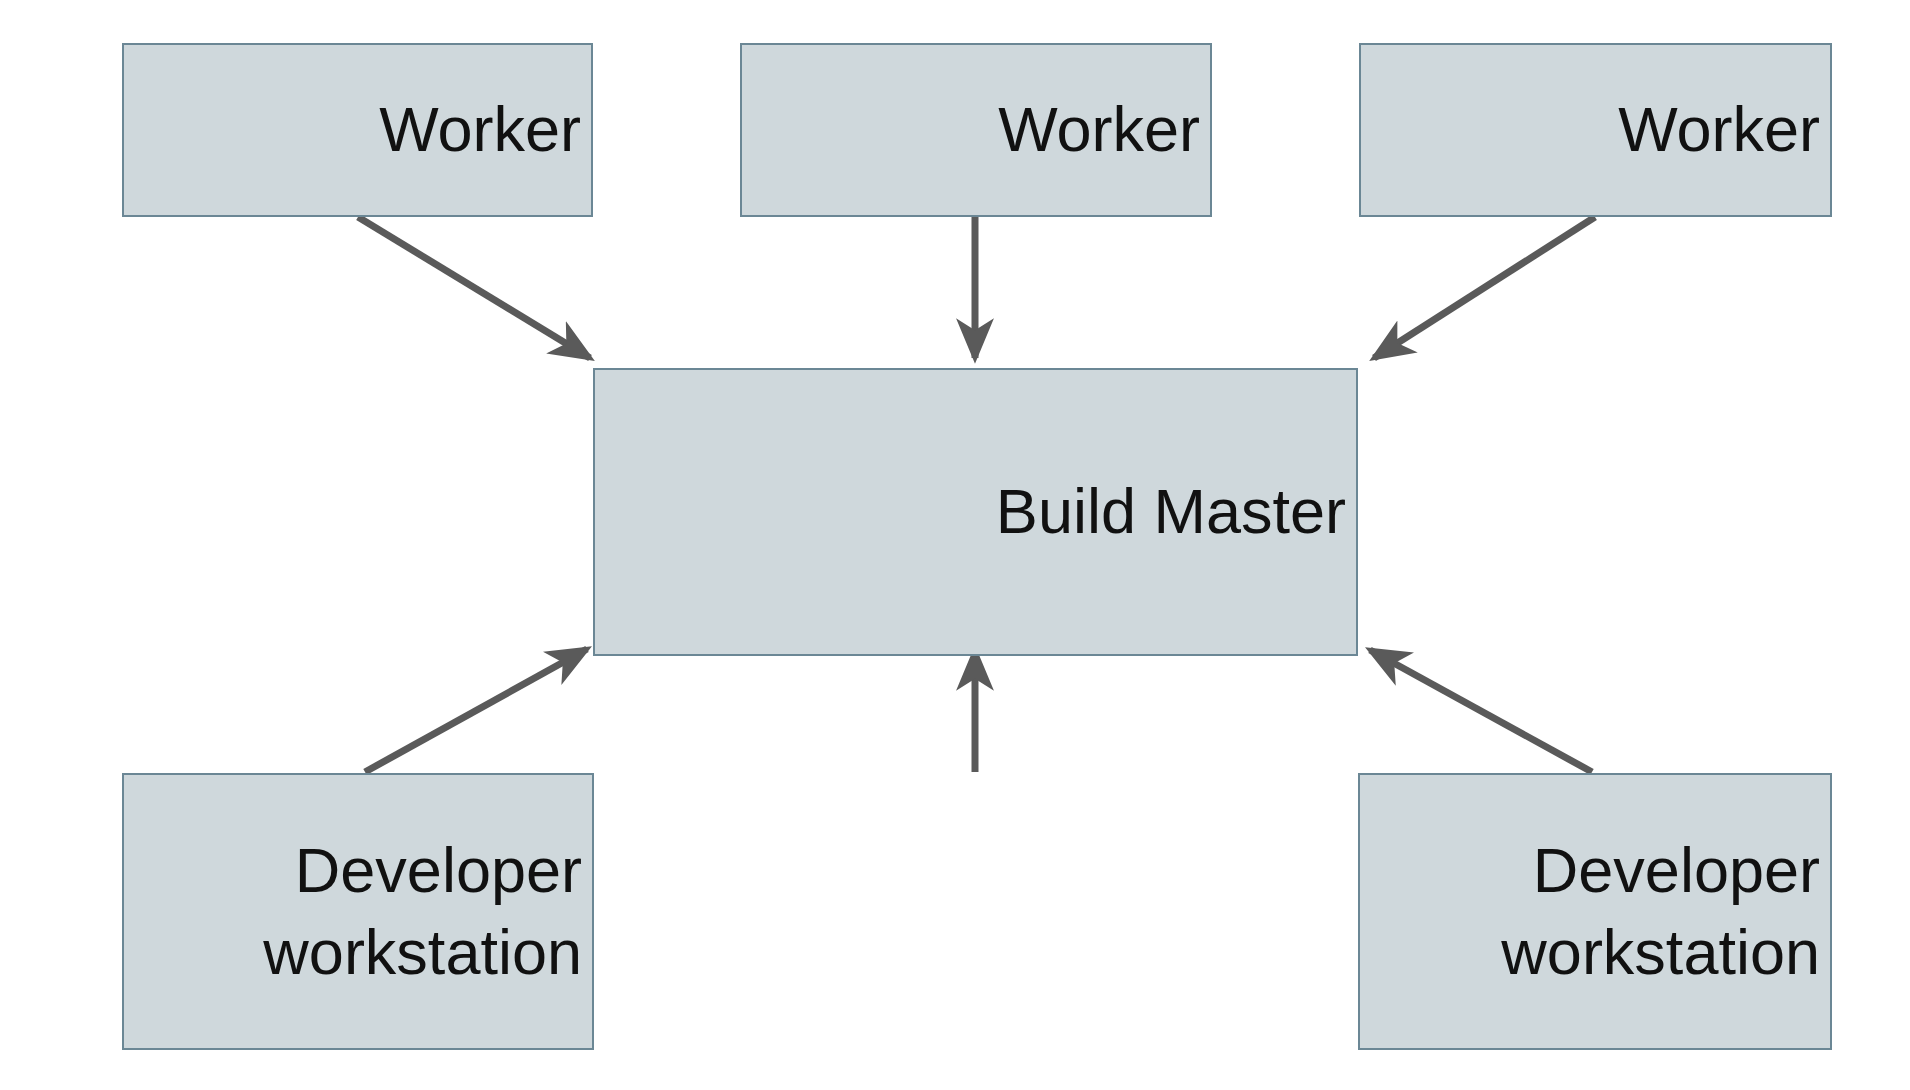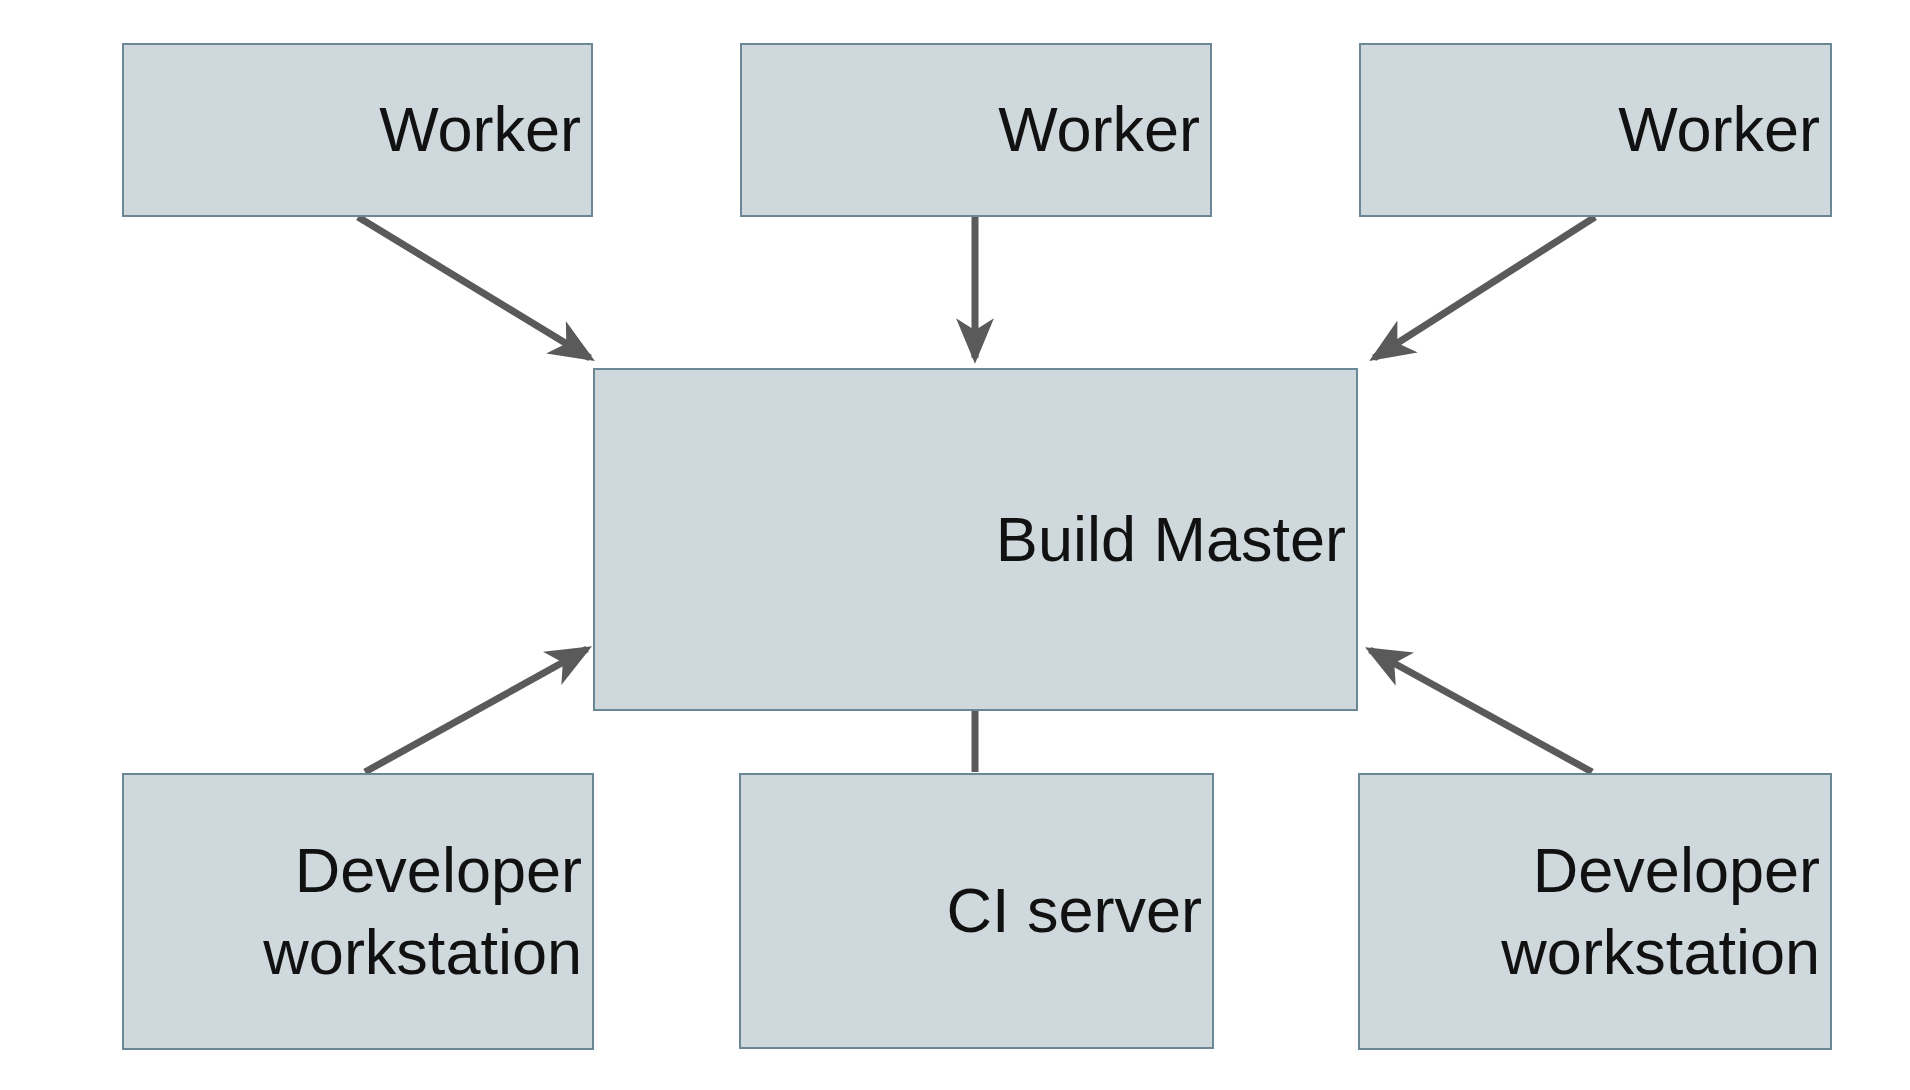--- a/index.html
+++ b/index.html
@@ -32,21 +32,21 @@
   .node .label {
     display: block;
     width: 100%;
     padding: 0 10px;
   }
   
   #node-worker-1 { left: 122px; top: 43px;  width: 471px; height: 174px; }
   #node-worker-2 { left: 740px; top: 43px;  width: 472px; height: 174px; }
   #node-worker-3 { left: 1359px; top: 43px; width: 473px; height: 174px; }
   
-  #node-build-master { left: 593px; top: 368px; width: 765px; height: 343px; padding-left: 35px; }
+  #node-build-master { left: 593px; top: 368px; width: 765px; height: 288px; padding-left: 35px; }
   
   #node-dev-left  { left: 122px;  top: 773px; width: 472px; height: 277px; }
   #node-ci-server { left: 739px;  top: 773px; width: 475px; height: 276px; }
   #node-dev-right { left: 1358px; top: 773px; width: 474px; height: 277px; }
 
   #edges-layer {
     position: absolute;
     left: 0; top: 0;
     width: 1910px;
     height: 1090px;
@@ -89,21 +89,18 @@
   </div>
 
   <div class="node" id="node-build-master">
     <span class="label">Build Master</span>
   </div>
 
   <div class="node" id="node-dev-left">
     <span class="label">Developer workstation</span>
   </div>
 
-  <div class="node" id="node-ci-server">
-    <span class="label">CI server</span>
-  </div>
 
   <div class="node" id="node-dev-right">
     <span class="label">Developer workstation</span>
   </div>
 
 </div>
 
 </body></html>

